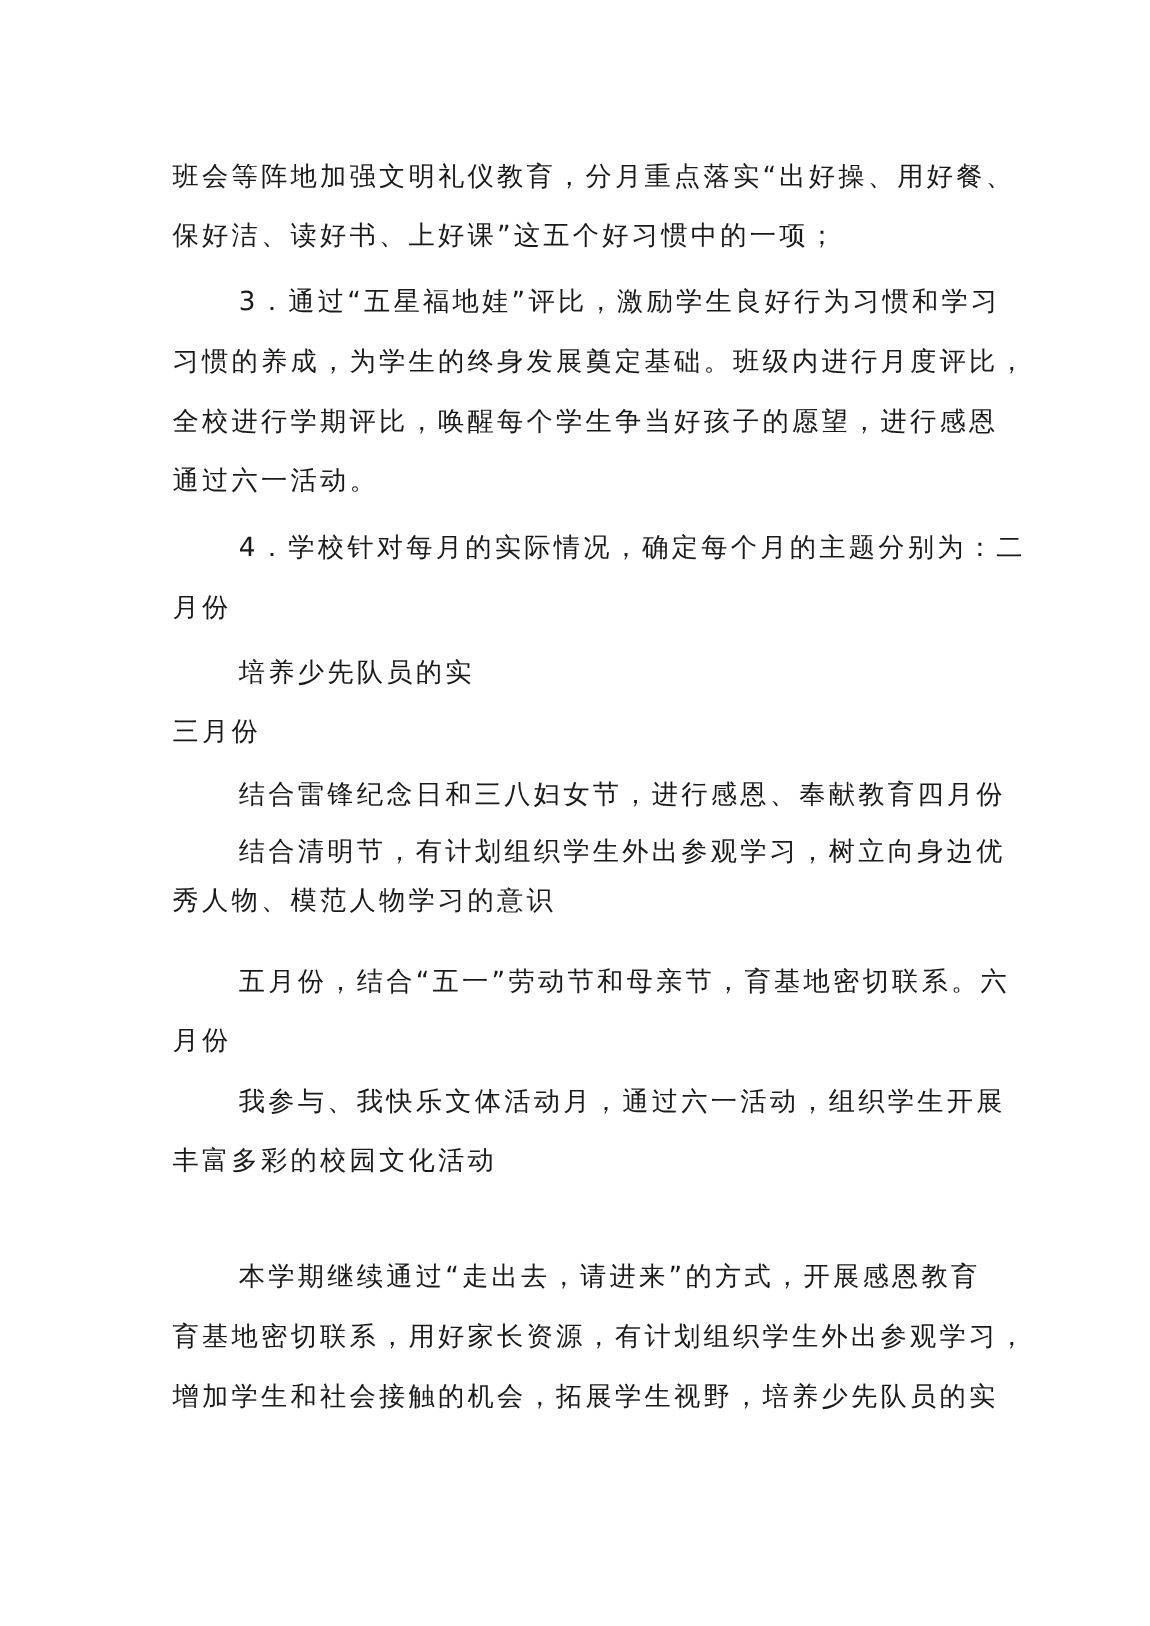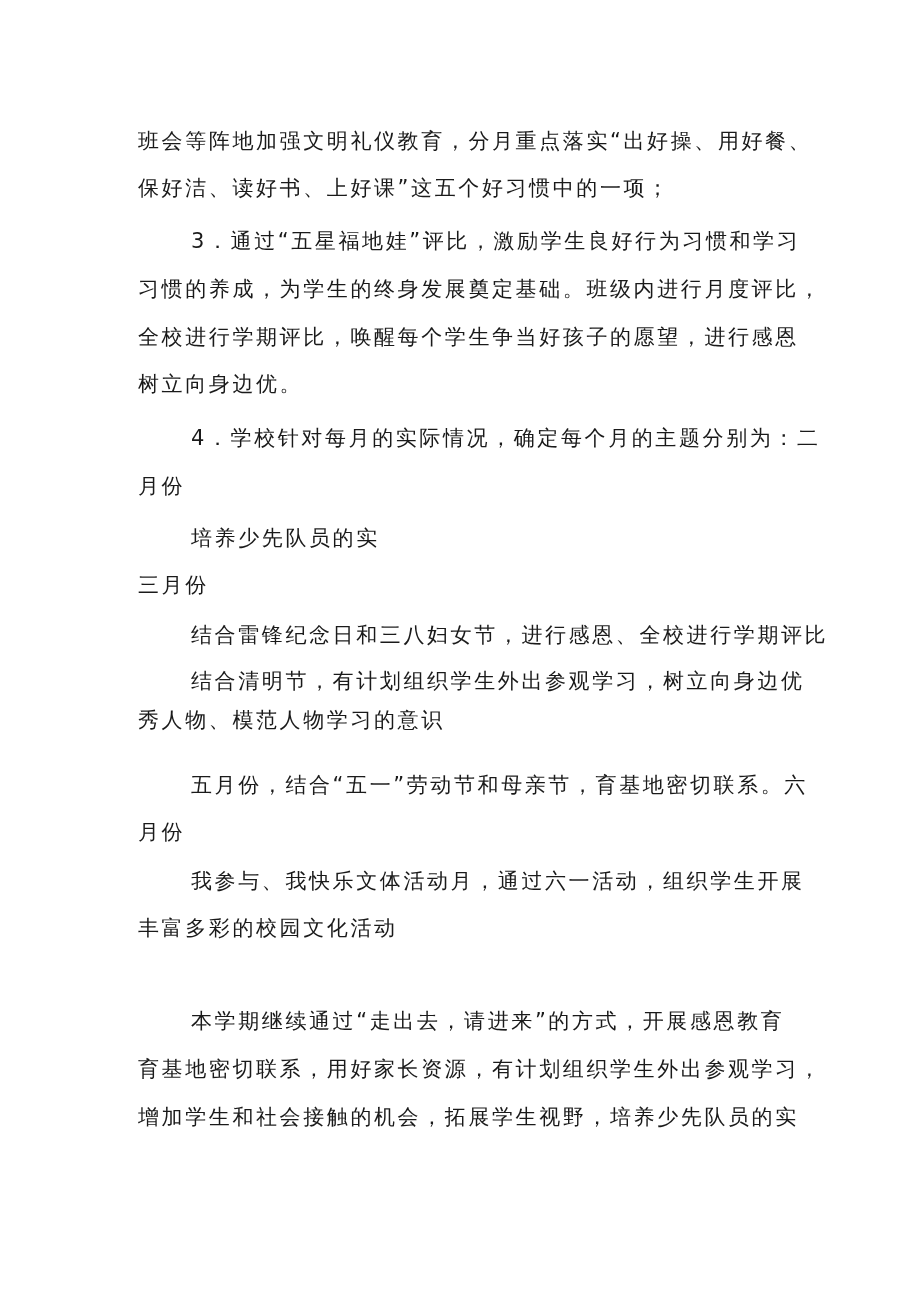--- a/index.html
+++ b/index.html
@@ -19,26 +19,26 @@
 </style>
 </head>
 <body>
 
 <div class="page">
   <div class="line l0" style="top:128px">班会等阵地加强文明礼仪教育，分月重点落实“出好操、用好餐、</div>
   <div class="line l0" style="top:175px">保好洁、读好书、上好课”这五个好习惯中的一项；</div>
   <div class="line l1" style="top:228px">3．通过“五星福地娃”评比，激励学生良好行为习惯和学习</div>
   <div class="line l0" style="top:276px">习惯的养成，为学生的终身发展奠定基础。班级内进行月度评比，</div>
   <div class="line l0" style="top:324px">全校进行学期评比，唤醒每个学生争当好孩子的愿望，进行感恩</div>
-  <div class="line l0" style="top:371px">树立向身边优。</div>
+  <div class="line l0" style="top:371px">通过六一活动。</div>
   <div class="line l1" style="top:425px">4．学校针对每月的实际情况，确定每个月的主题分别为：二</div>
   <div class="line l0" style="top:473px">月份</div>
   <div class="line l1" style="top:525px">培养少先队员的实</div>
   <div class="line l0" style="top:572px">三月份</div>
-  <div class="line l1" style="top:622px">结合雷锋纪念日和三八妇女节，进行感恩、全校进行学期评比</div>
+  <div class="line l1" style="top:622px">结合雷锋纪念日和三八妇女节，进行感恩、奉献教育四月份</div>
   <div class="line l1" style="top:668px">结合清明节，有计划组织学生外出参观学习，树立向身边优</div>
   <div class="line l0" style="top:707px">秀人物、模范人物学习的意识</div>
   <div class="line l1" style="top:772px">五月份，结合“五一”劳动节和母亲节，育基地密切联系。六</div>
   <div class="line l0" style="top:819px">月份</div>
   <div class="line l1" style="top:868px">我参与、我快乐文体活动月，通过六一活动，组织学生开展</div>
   <div class="line l0" style="top:915px">丰富多彩的校园文化活动</div>
   <div class="line l1" style="top:1008px">本学期继续通过“走出去，请进来”的方式，开展感恩教育</div>
   <div class="line l0" style="top:1056px">育基地密切联系，用好家长资源，有计划组织学生外出参观学习，</div>
   <div class="line l0" style="top:1104px">增加学生和社会接触的机会，拓展学生视野，培养少先队员的实</div>
 </div>

